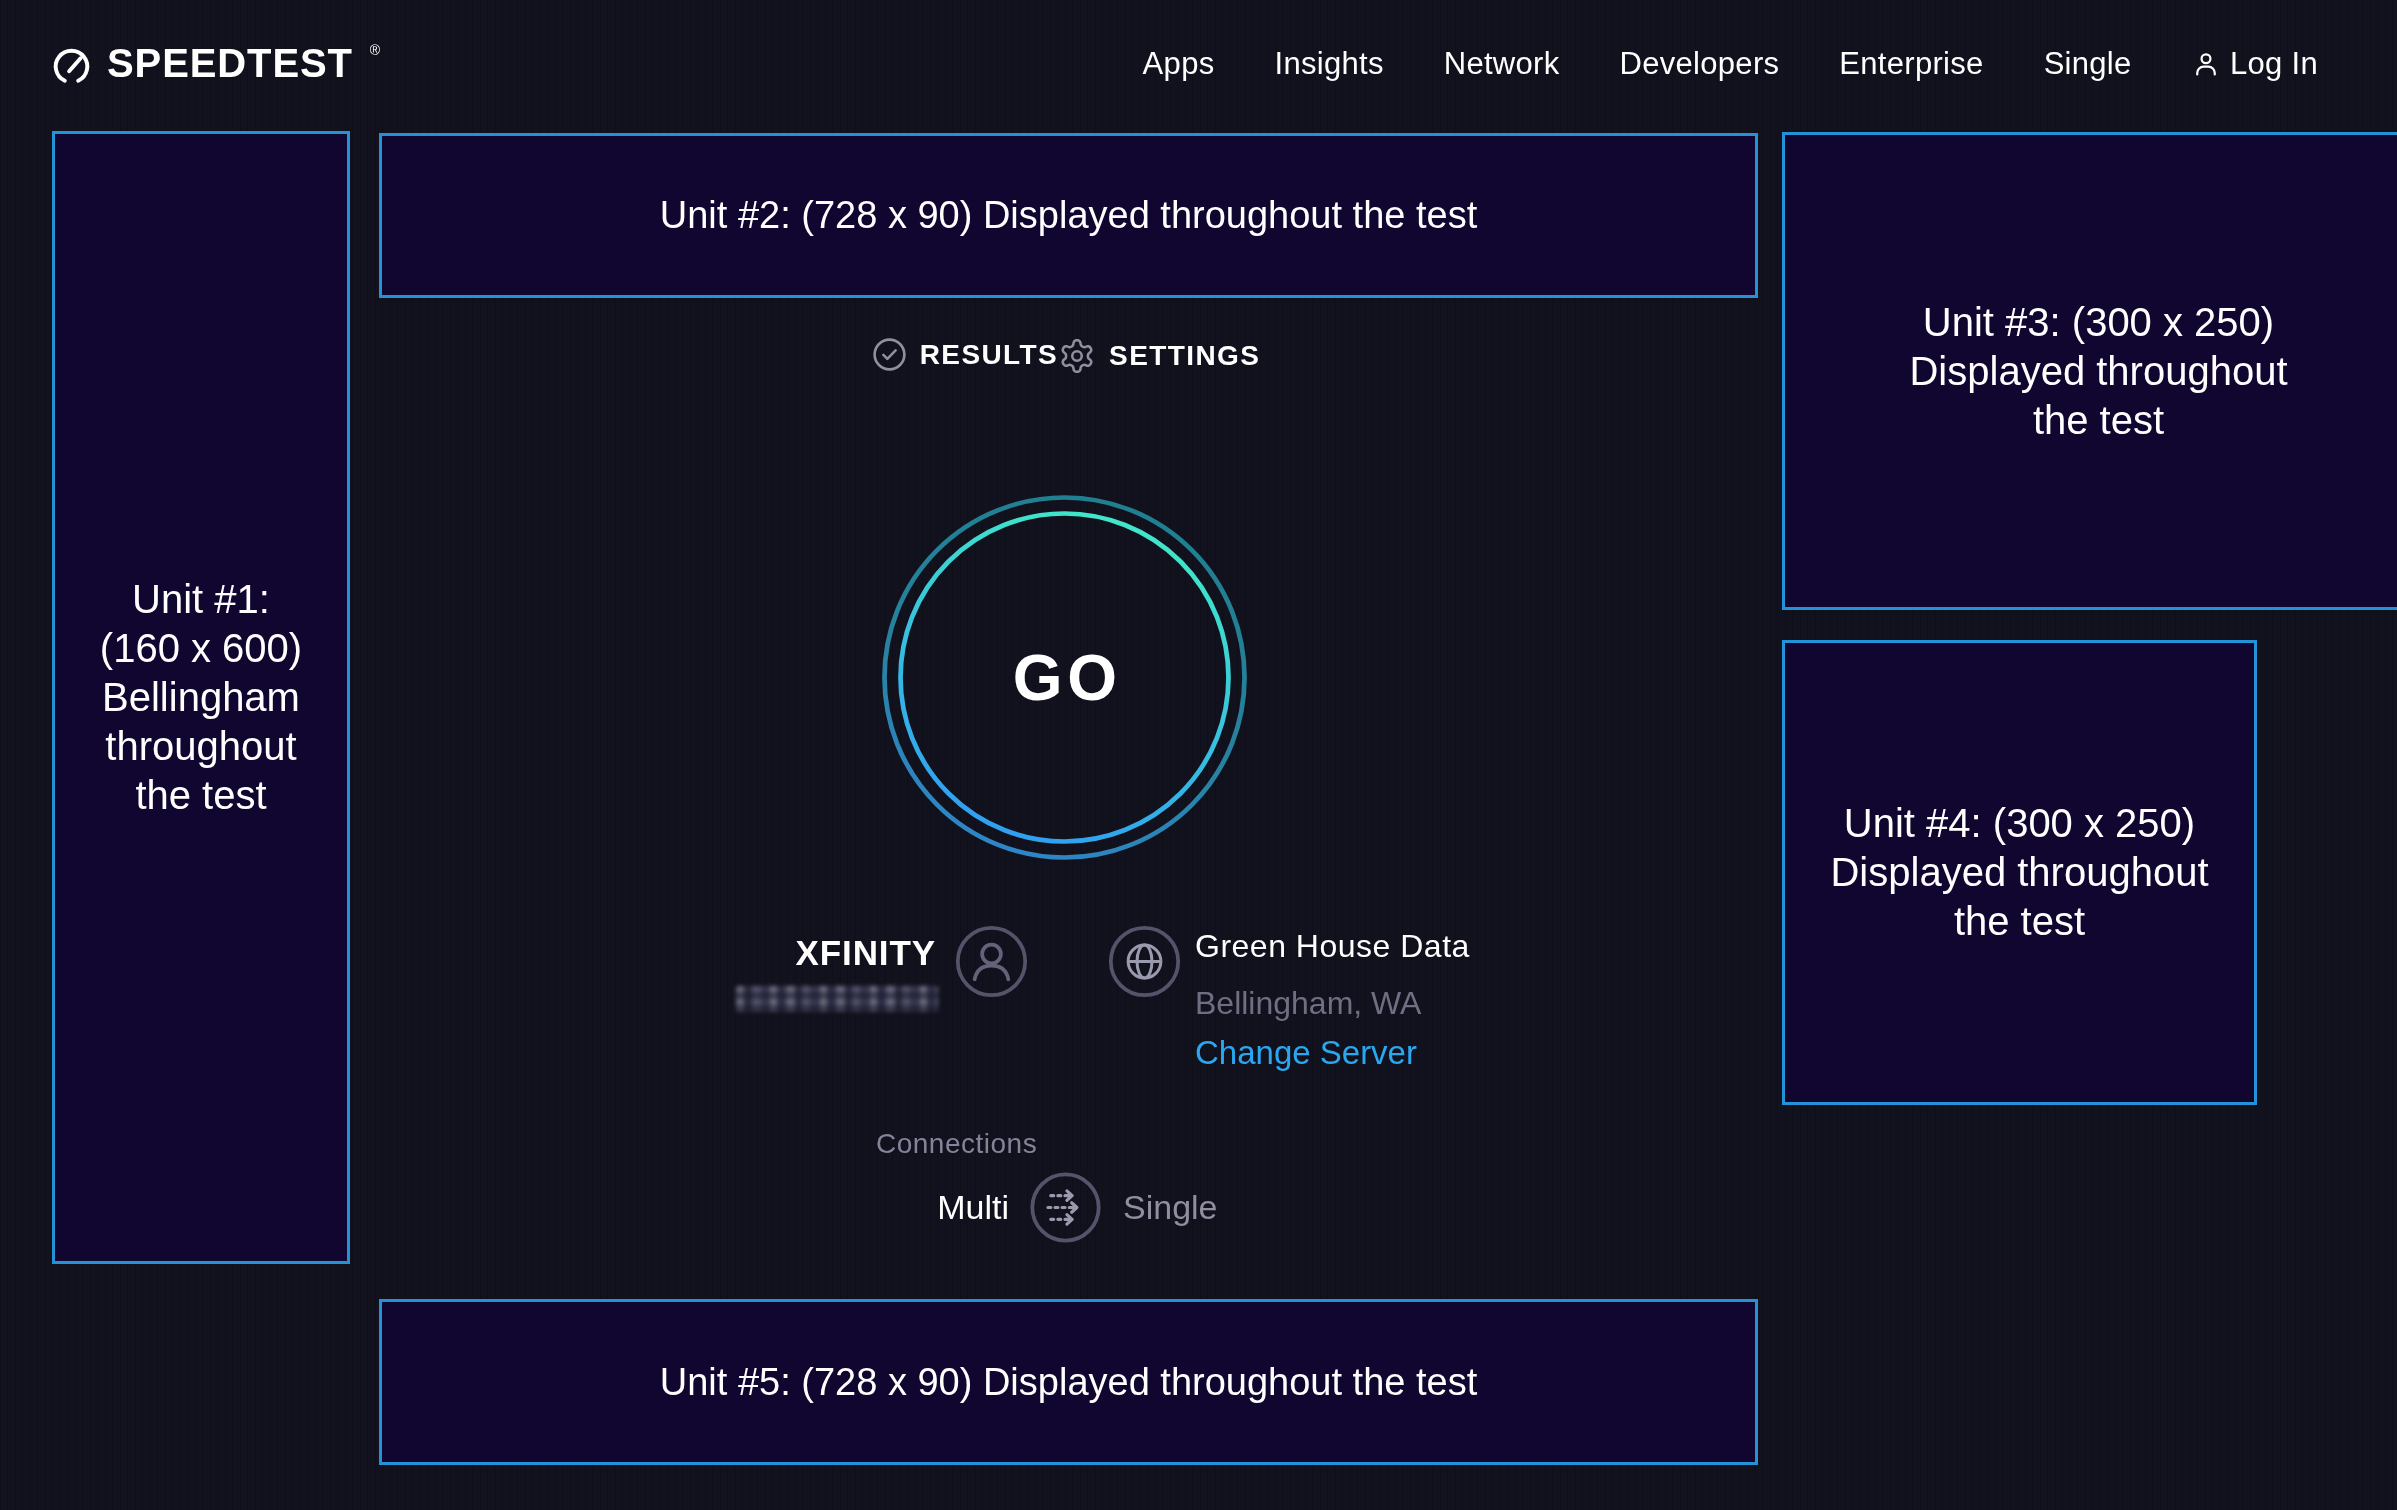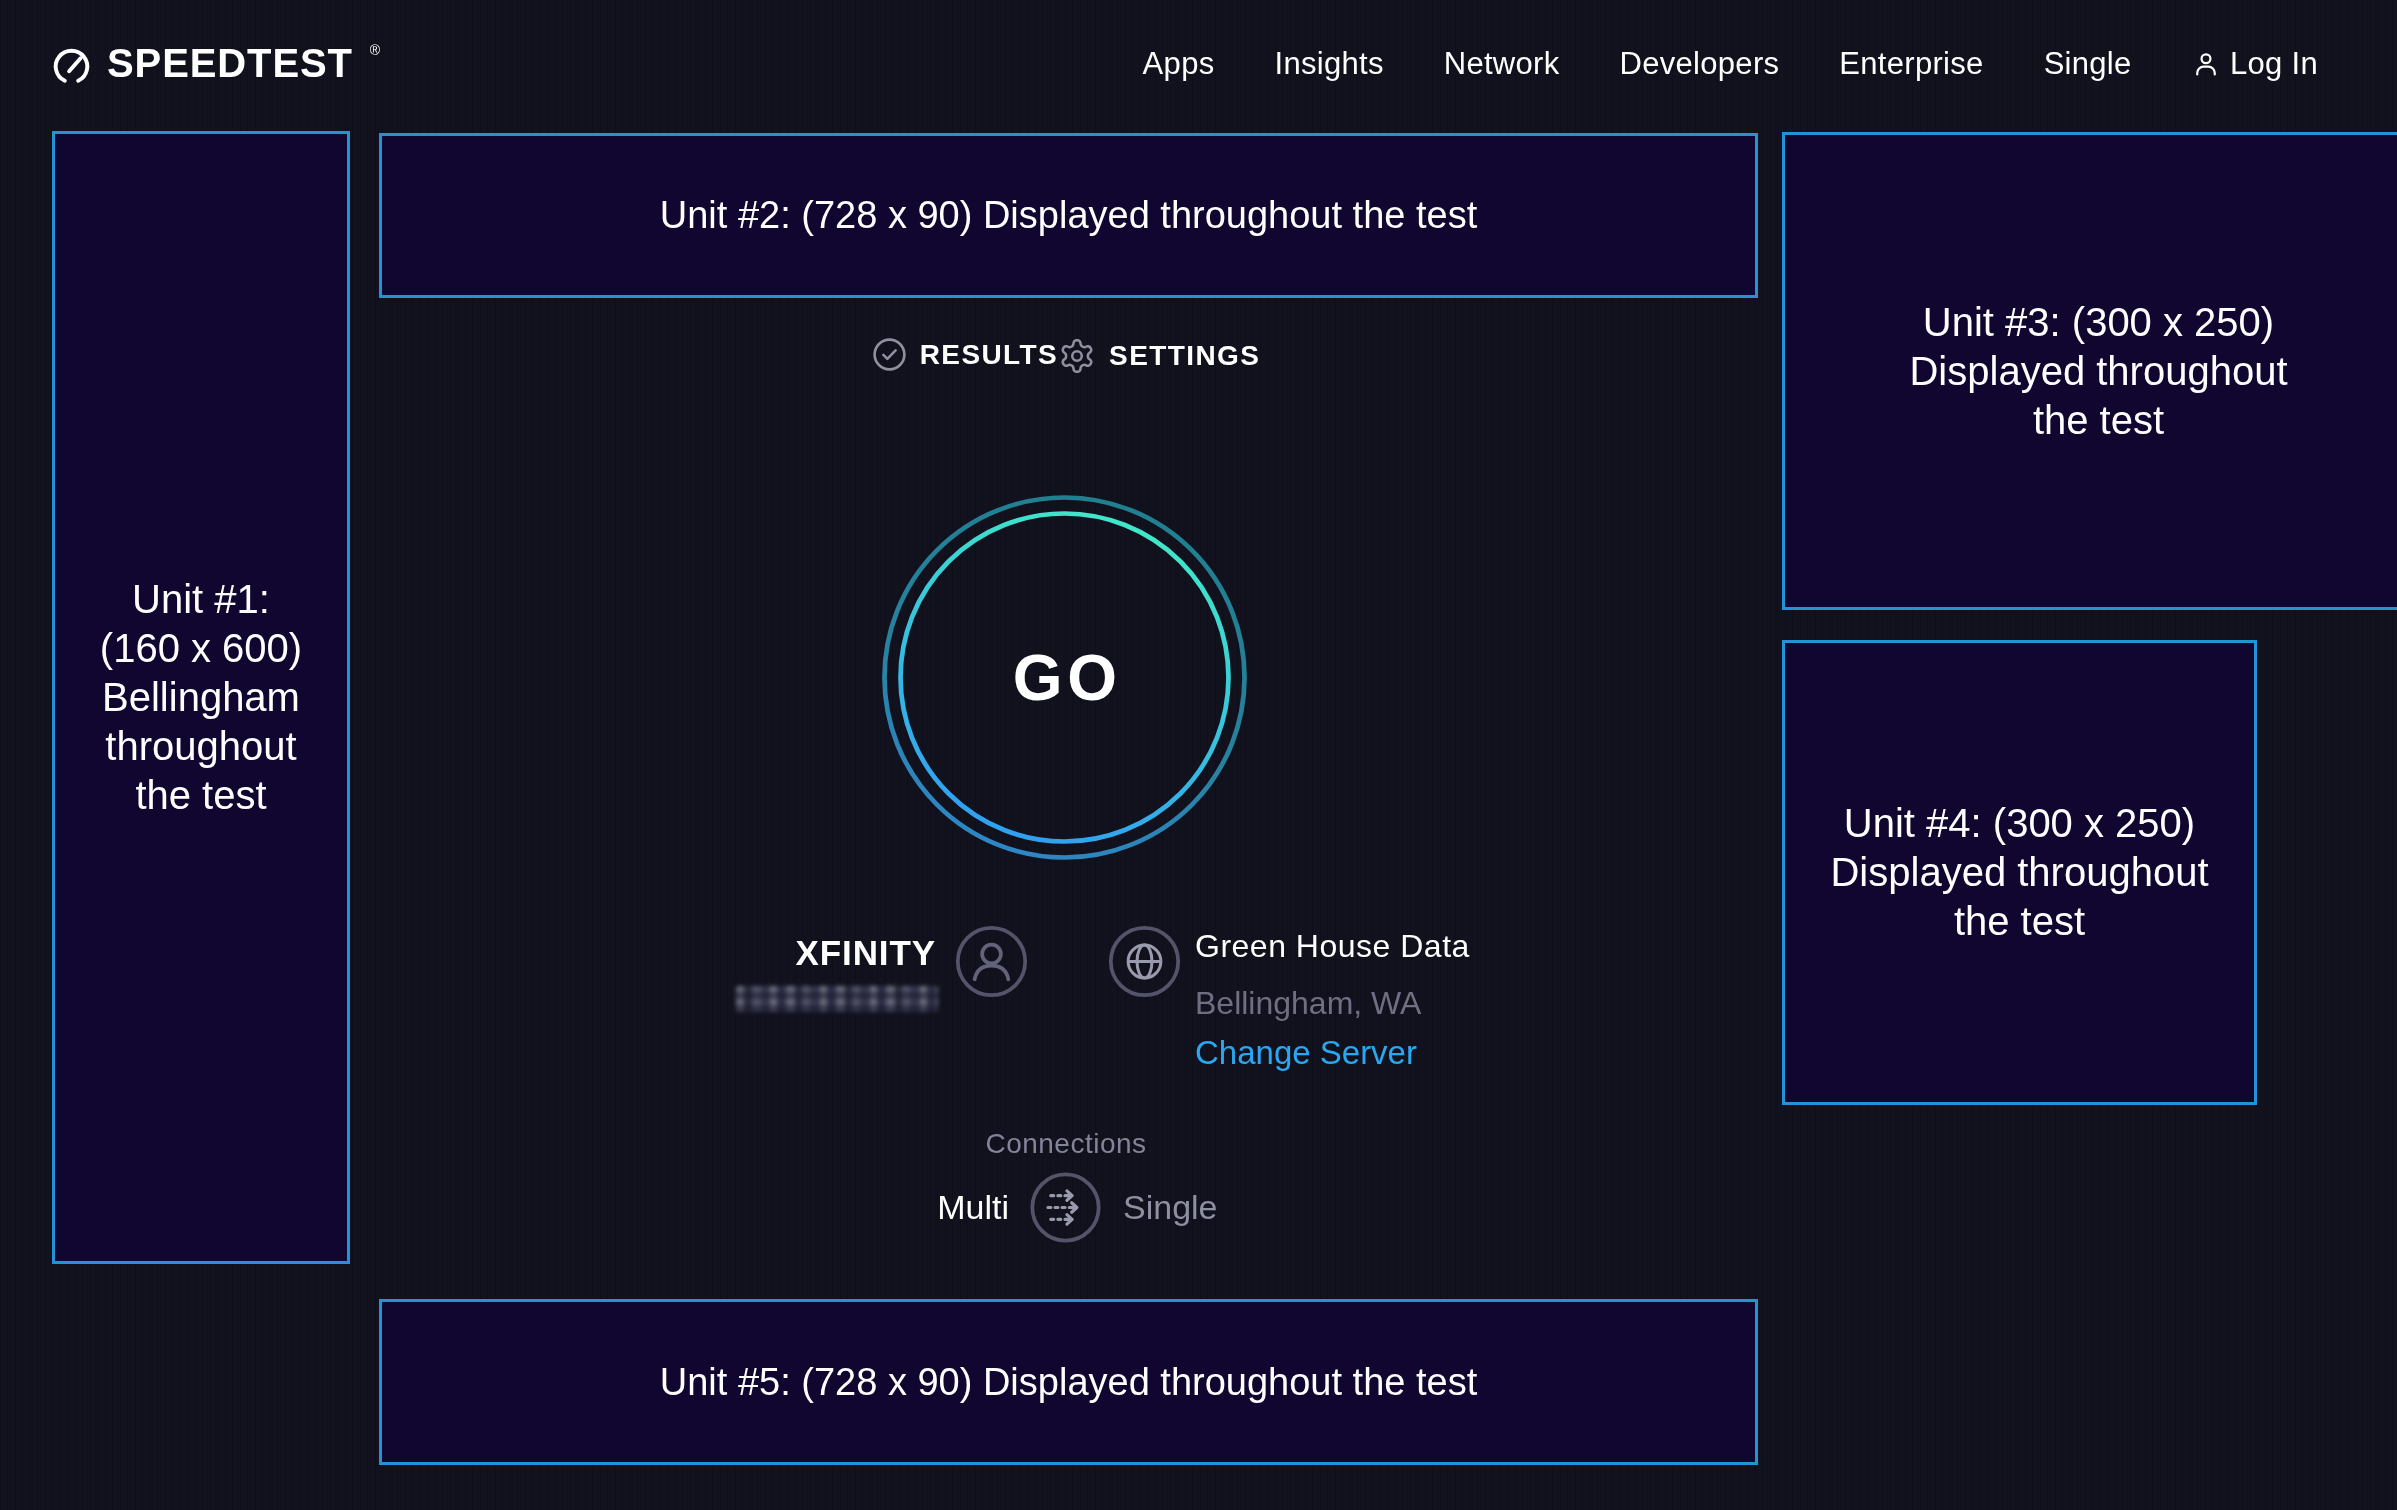--- a/index.html
+++ b/index.html
@@ -75,21 +75,21 @@
       repeating-linear-gradient(90deg, #6f6f84 0 8.5px, #2c2c40 8.5px 16px, #585870 16px 24.5px, #3a3a52 24.5px 34px, #767688 34px 41px, #30304a 41px 50px);
     filter:blur(1.9px); border-radius:2.8px; opacity:0.92;
   }
   .avatar { position:absolute; left:955px; top:925px; z-index:3; }
   .globe  { position:absolute; left:1108px; top:925px; z-index:3; }
   .server-name { position:absolute; left:1195px; top:928px; color:#fff; font-size:32px; font-weight:500; letter-spacing:0.5px; z-index:3; }
   .server-loc  { position:absolute; left:1195px; top:985px; color:#6f6f84; font-size:32px; z-index:3; }
   .change-server { position:absolute; left:1195px; top:1034px; color:#29a7f1; font-size:33px; text-decoration:none; cursor:pointer; z-index:3; }
 
   
-  .conn-label { position:absolute; left:876px; top:1128px; width:380px; text-align:center; color:#83839a; font-size:28px; letter-spacing:0.5px; z-index:3; }
+  .conn-label { position:absolute; left:876px; top:1128px; width:380px; color:#83839a; font-size:28px; letter-spacing:0.5px; z-index:3; }
   .conn-multi { position:absolute; left:821px; top:1188px; width:188px; text-align:right; color:#fff; font-size:34px; font-weight:500; cursor:pointer; z-index:3; }
   .conn-toggle { position:absolute; left:1029px; top:1171px; cursor:pointer; z-index:3; }
   .conn-single { position:absolute; left:1123px; top:1188px; color:#8f8fa2; font-size:34px; cursor:pointer; z-index:3; }
 </style>
 </head>
 <body>
 
 <div class="page">
 
   <div class="header">

